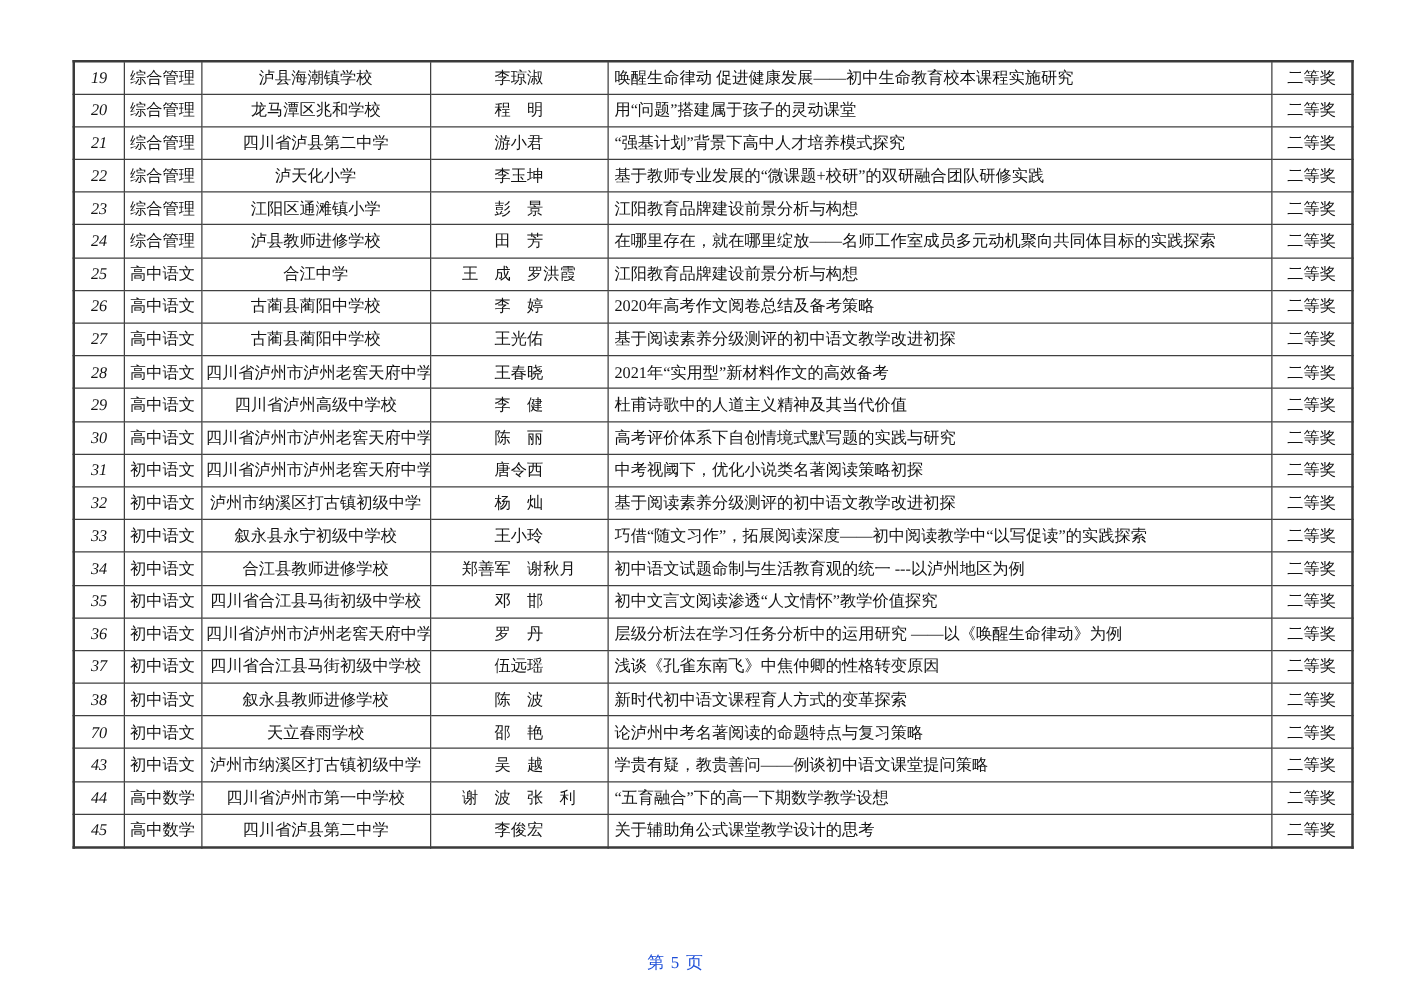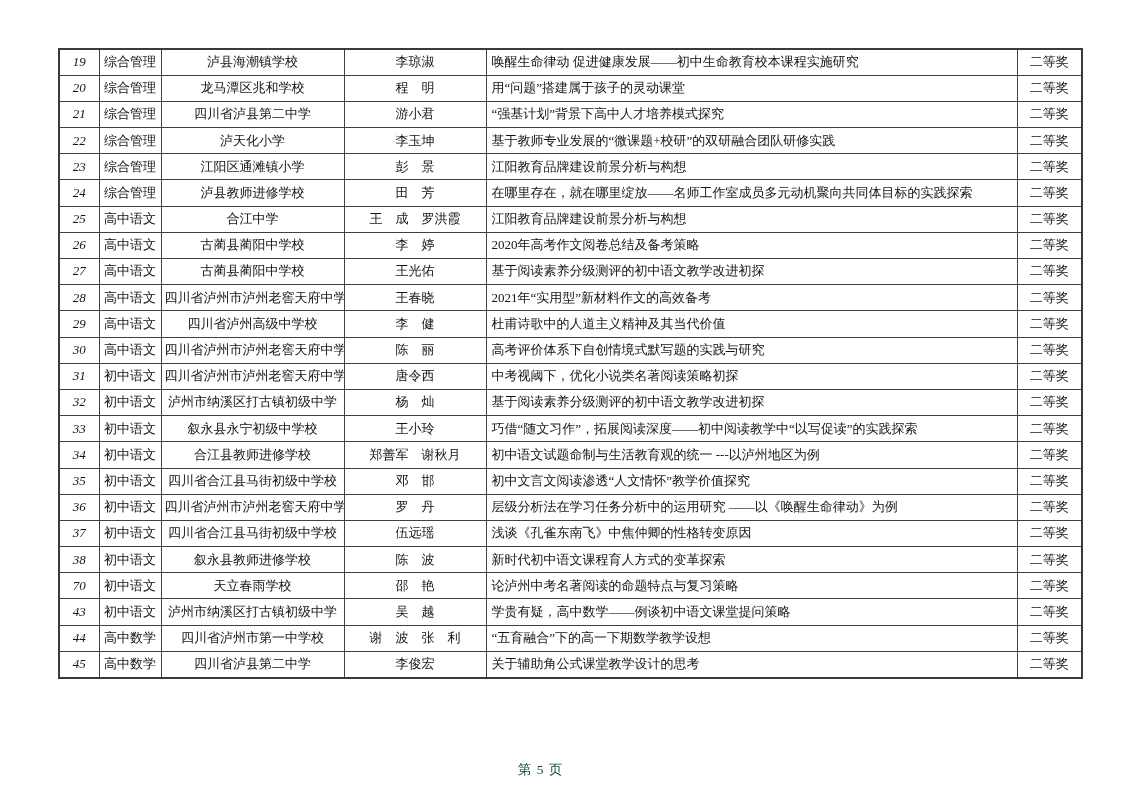--- a/index.html
+++ b/index.html
@@ -47,21 +47,21 @@
     font-style: italic;
   }
   .page-footer {
     position: absolute;
     left: 58px;
     top: 761px;
     width: 965px;
     text-align: center;
     font-size: 13.5px;
     letter-spacing: 1px;
-    color: #14532d;
+    color: #1d4ed8;
   }
 </style>
 </head>
 <body>
 
 <div class="page">
 
   <table class="award-table">
     <colgroup>
       <col style="width:40px">
@@ -238,21 +238,21 @@
           <td class="col-school">天立春雨学校</td>
           <td class="col-authors">邵　艳</td>
           <td class="col-title">论泸州中考名著阅读的命题特点与复习策略</td>
           <td class="col-award">二等奖</td>
         </tr>
         <tr>
           <td class="col-no">43</td>
           <td class="col-category">初中语文</td>
           <td class="col-school">泸州市纳溪区打古镇初级中学</td>
           <td class="col-authors">吴　越</td>
-          <td class="col-title">学贵有疑，高中数学——例谈初中语文课堂提问策略</td>
+          <td class="col-title">学贵有疑，教贵善问——例谈初中语文课堂提问策略</td>
           <td class="col-award">二等奖</td>
         </tr>
         <tr>
           <td class="col-no">44</td>
           <td class="col-category">高中数学</td>
           <td class="col-school">四川省泸州市第一中学校</td>
           <td class="col-authors">谢　波　张　利</td>
           <td class="col-title">“五育融合”下的高一下期数学教学设想</td>
           <td class="col-award">二等奖</td>
         </tr>

